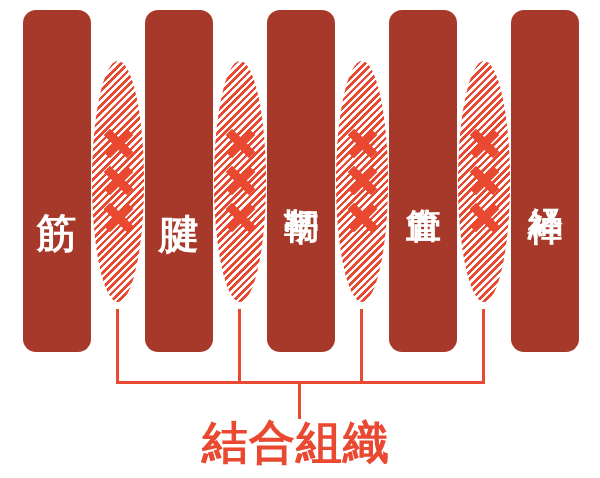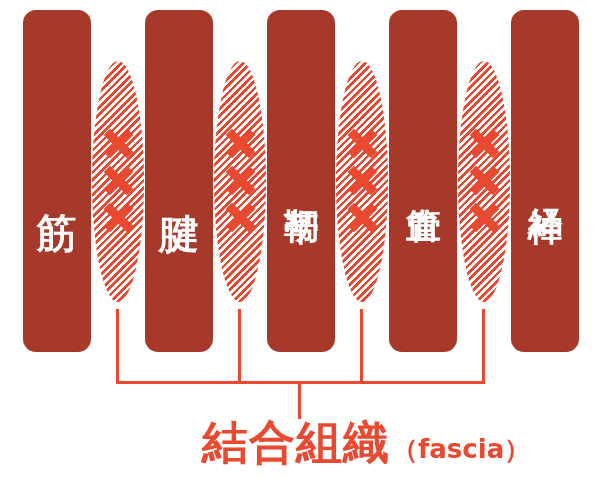--- a/index.html
+++ b/index.html
@@ -180,16 +180,15 @@
 
   <div class="tick tick-1"></div>
   <div class="tick tick-2"></div>
   <div class="tick tick-3"></div>
   <div class="tick tick-4"></div>
   <div class="hline"></div>
   <div class="stem"></div>
 
   <div class="caption">
     <span class="caption-main">結合組織</span>
-    <span class="caption-sub">（fascia）</span>
   </div>
 
 </div>
 
 </body></html>

